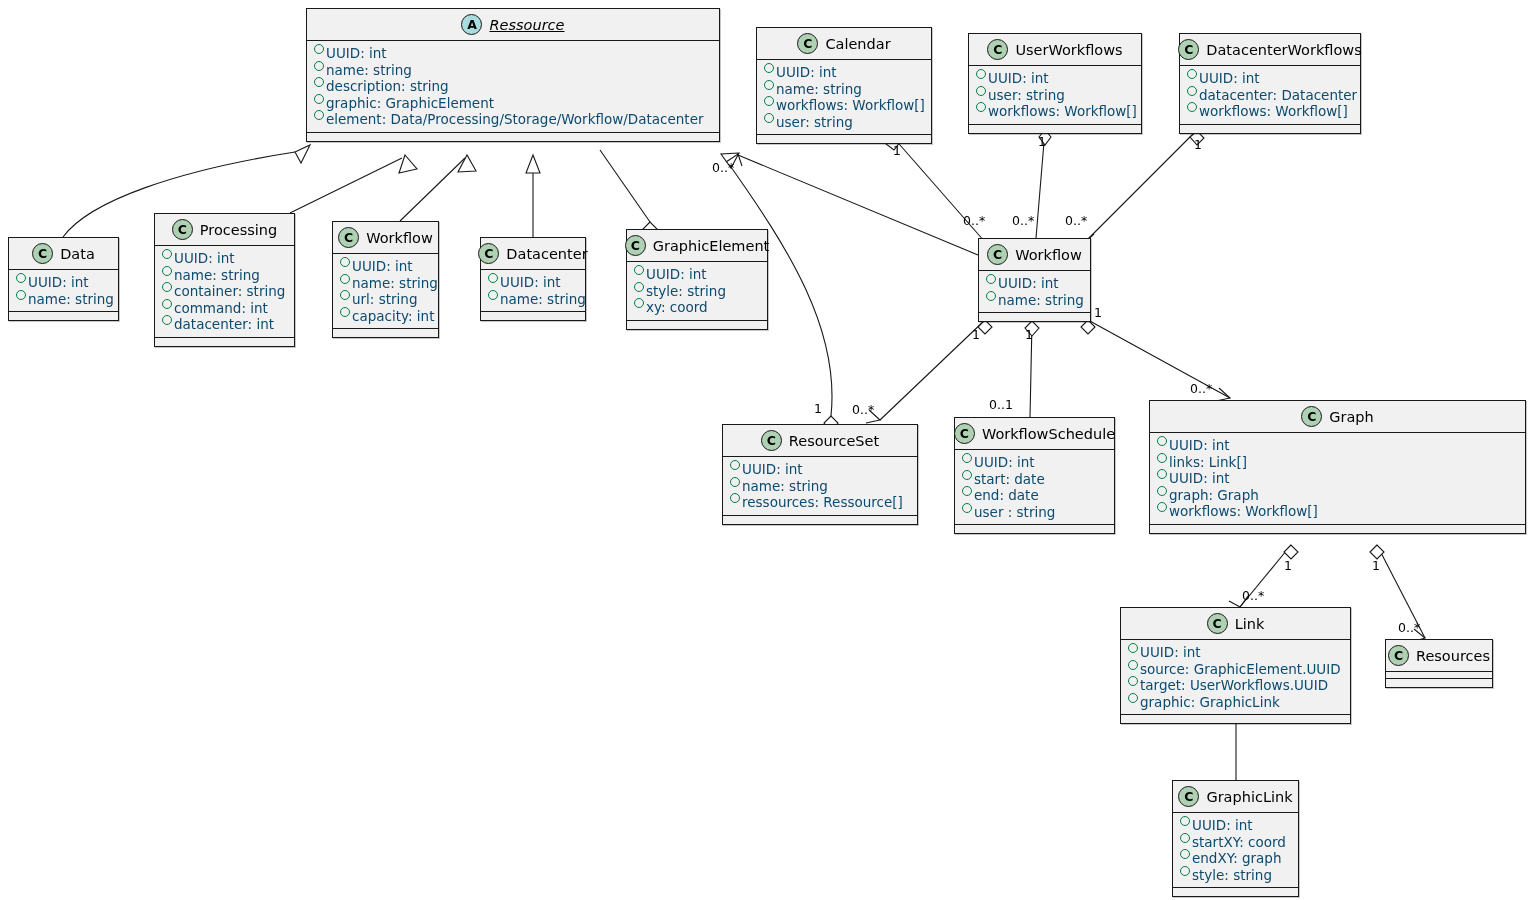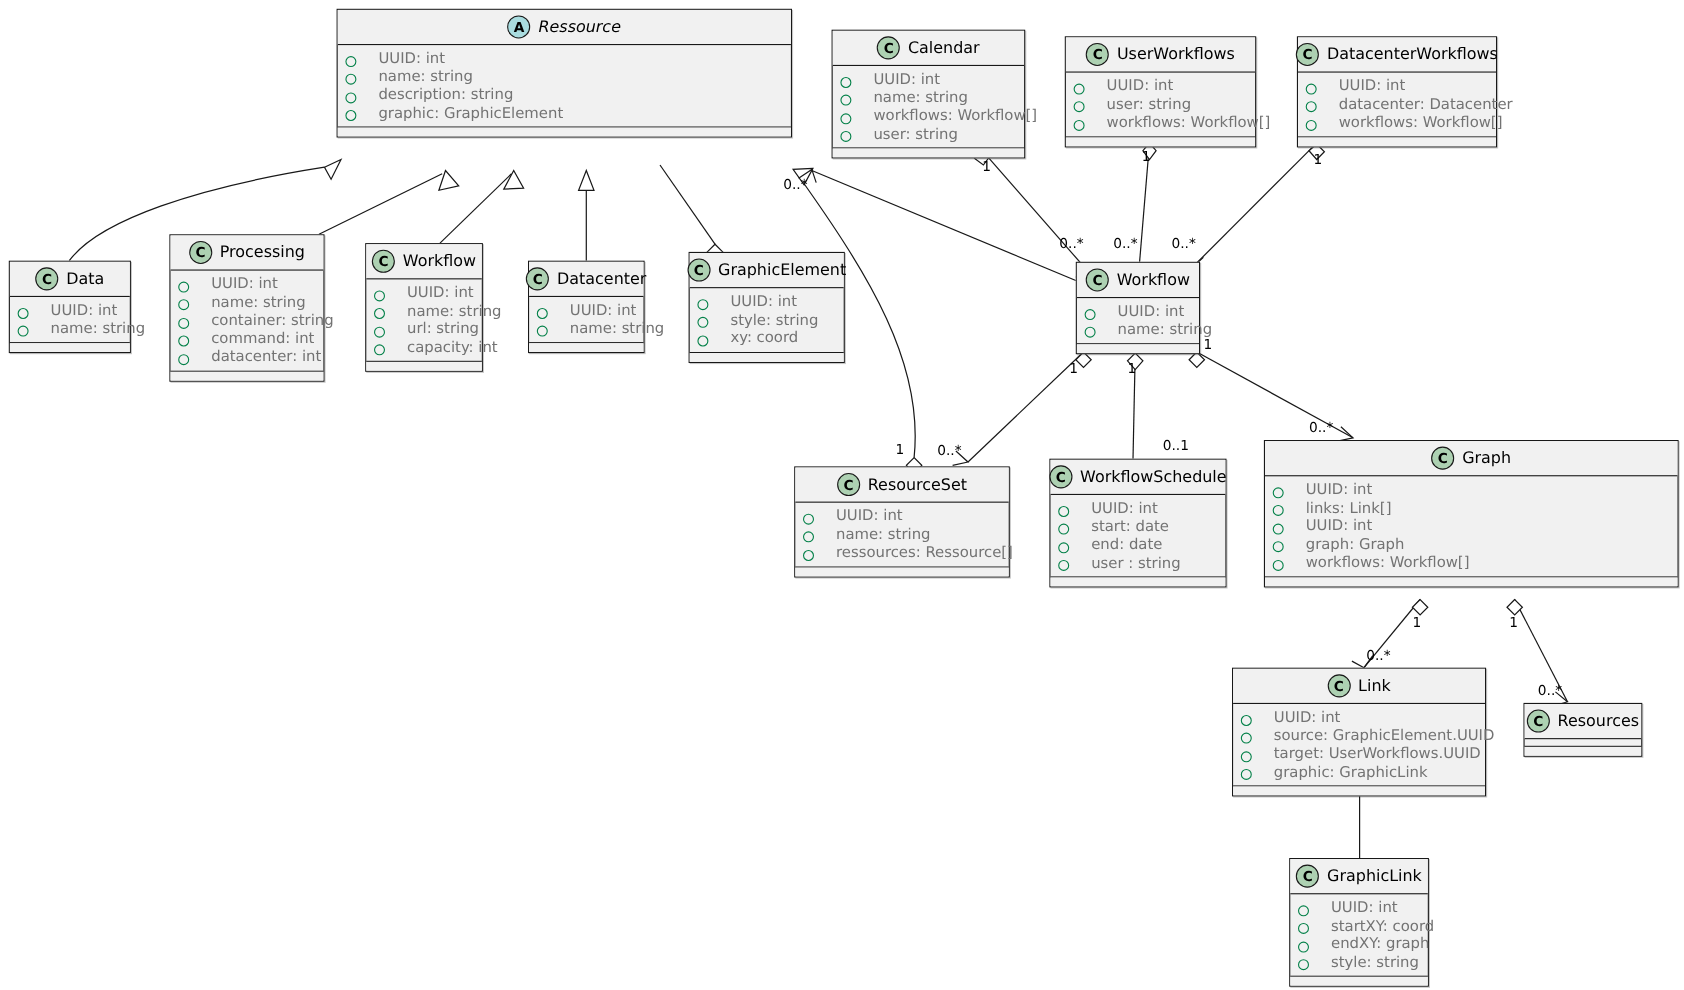--- a/index.html
+++ b/index.html
@@ -4,25 +4,25 @@
 <style>
   html,body{margin:0;padding:0;background:#ffffff;}
   body{font-family:"DejaVu Sans","Liberation Sans",sans-serif;}
   #stage{position:relative;width:1531px;height:900px;background:#ffffff;overflow:hidden;}
   #edges{position:absolute;left:0;top:0;width:1531px;height:900px;}
   .cls{position:absolute;box-sizing:border-box;border:1px solid #181818;background:#F1F1F1;
        box-shadow:1px 1px 0 rgba(0,0,0,0.22);}
   .cls .hdr{display:flex;align-items:center;justify-content:center;gap:7px;
        padding:5px 9px 5px 9px;border-bottom:1px solid #181818;background:#F1F1F1;}
   .cls .hdr .nm{font-size:14.5px;color:#000;white-space:nowrap;}
-  .cls.abstract .hdr .nm{font-style:italic;}
+  .cls.abstract .hdr .nm{font-style:italic;text-decoration:underline;}
   .cls .attrs{padding:4px 7px 4px 7px;border-bottom:1px solid #181818;}
   .cls .attrs.empty{padding:0;height:6px;}
   .cls .foot{height:8px;background:#F1F1F1;}
-  .attr{display:flex;align-items:flex-end;gap:20px;font-size:13.5px;color:#737373;
+  .attr{display:flex;align-items:flex-start;gap:2px;font-size:13.5px;color:#0c4a6e;
         line-height:16.6px;white-space:nowrap;}
   .vis{display:inline-block;width:8px;height:8px;border:1.3px solid #038048;border-radius:50%;
        background:transparent;flex:0 0 auto;position:relative;top:-1px;}
   .badge{display:inline-flex;align-items:center;justify-content:center;
          width:19px;height:19px;border-radius:50%;flex:0 0 auto;
          font-size:12.5px;font-weight:bold;color:#000;border:1.2px solid #181818;}
   .badge.c{background:#ADD1B2;}
   .badge.a{background:#A9DCDF;}
   .mult{position:absolute;font-size:12.5px;color:#000;white-space:nowrap;}
 </style>
@@ -111,20 +111,24 @@
             <span class="vis"></span>
             <span>name: string</span>
           </div>
           <div class="attr">
             <span class="vis"></span>
             <span>description: string</span>
           </div>
           <div class="attr">
             <span class="vis"></span>
             <span>graphic: GraphicElement</span>
+          </div>
+          <div class="attr">
+            <span class="vis"></span>
+            <span>element: Data/Processing/Storage/Workflow/Datacenter</span>
           </div>
         </div>
         <div class="foot"></div>
       </div>
       <div class="cls" style="left: 756px; top: 27px; width: 176px;">
         <div class="hdr">
           <span class="badge c">C</span>
           <span class="nm">Calendar</span>
         </div>
         <div class="attrs">
@@ -456,20 +460,20 @@
       <span class="mult" style="left: 1038px; top: 134px;">1</span>
       <span class="mult" style="left: 1194px; top: 137px;">1</span>
       <span class="mult" style="left: 963px; top: 213px;">0..*</span>
       <span class="mult" style="left: 1012px; top: 213px;">0..*</span>
       <span class="mult" style="left: 1065px; top: 213px;">0..*</span>
       <span class="mult" style="left: 972px; top: 327px;">1</span>
       <span class="mult" style="left: 1025px; top: 327px;">1</span>
       <span class="mult" style="left: 1094px; top: 305px;">1</span>
       <span class="mult" style="left: 814px; top: 401px;">1</span>
       <span class="mult" style="left: 852px; top: 402px;">0..*</span>
-      <span class="mult" style="left: 1057px; top: 397px;">0..1</span>
+      <span class="mult" style="left: 989px; top: 397px;">0..1</span>
       <span class="mult" style="left: 1190px; top: 381px;">0..*</span>
       <span class="mult" style="left: 1284px; top: 558px;">1</span>
       <span class="mult" style="left: 1242px; top: 588px;">0..*</span>
       <span class="mult" style="left: 1372px; top: 558px;">1</span>
       <span class="mult" style="left: 1398px; top: 620px;">0..*</span>
     </div>
 </div>
 
 </body></html>

